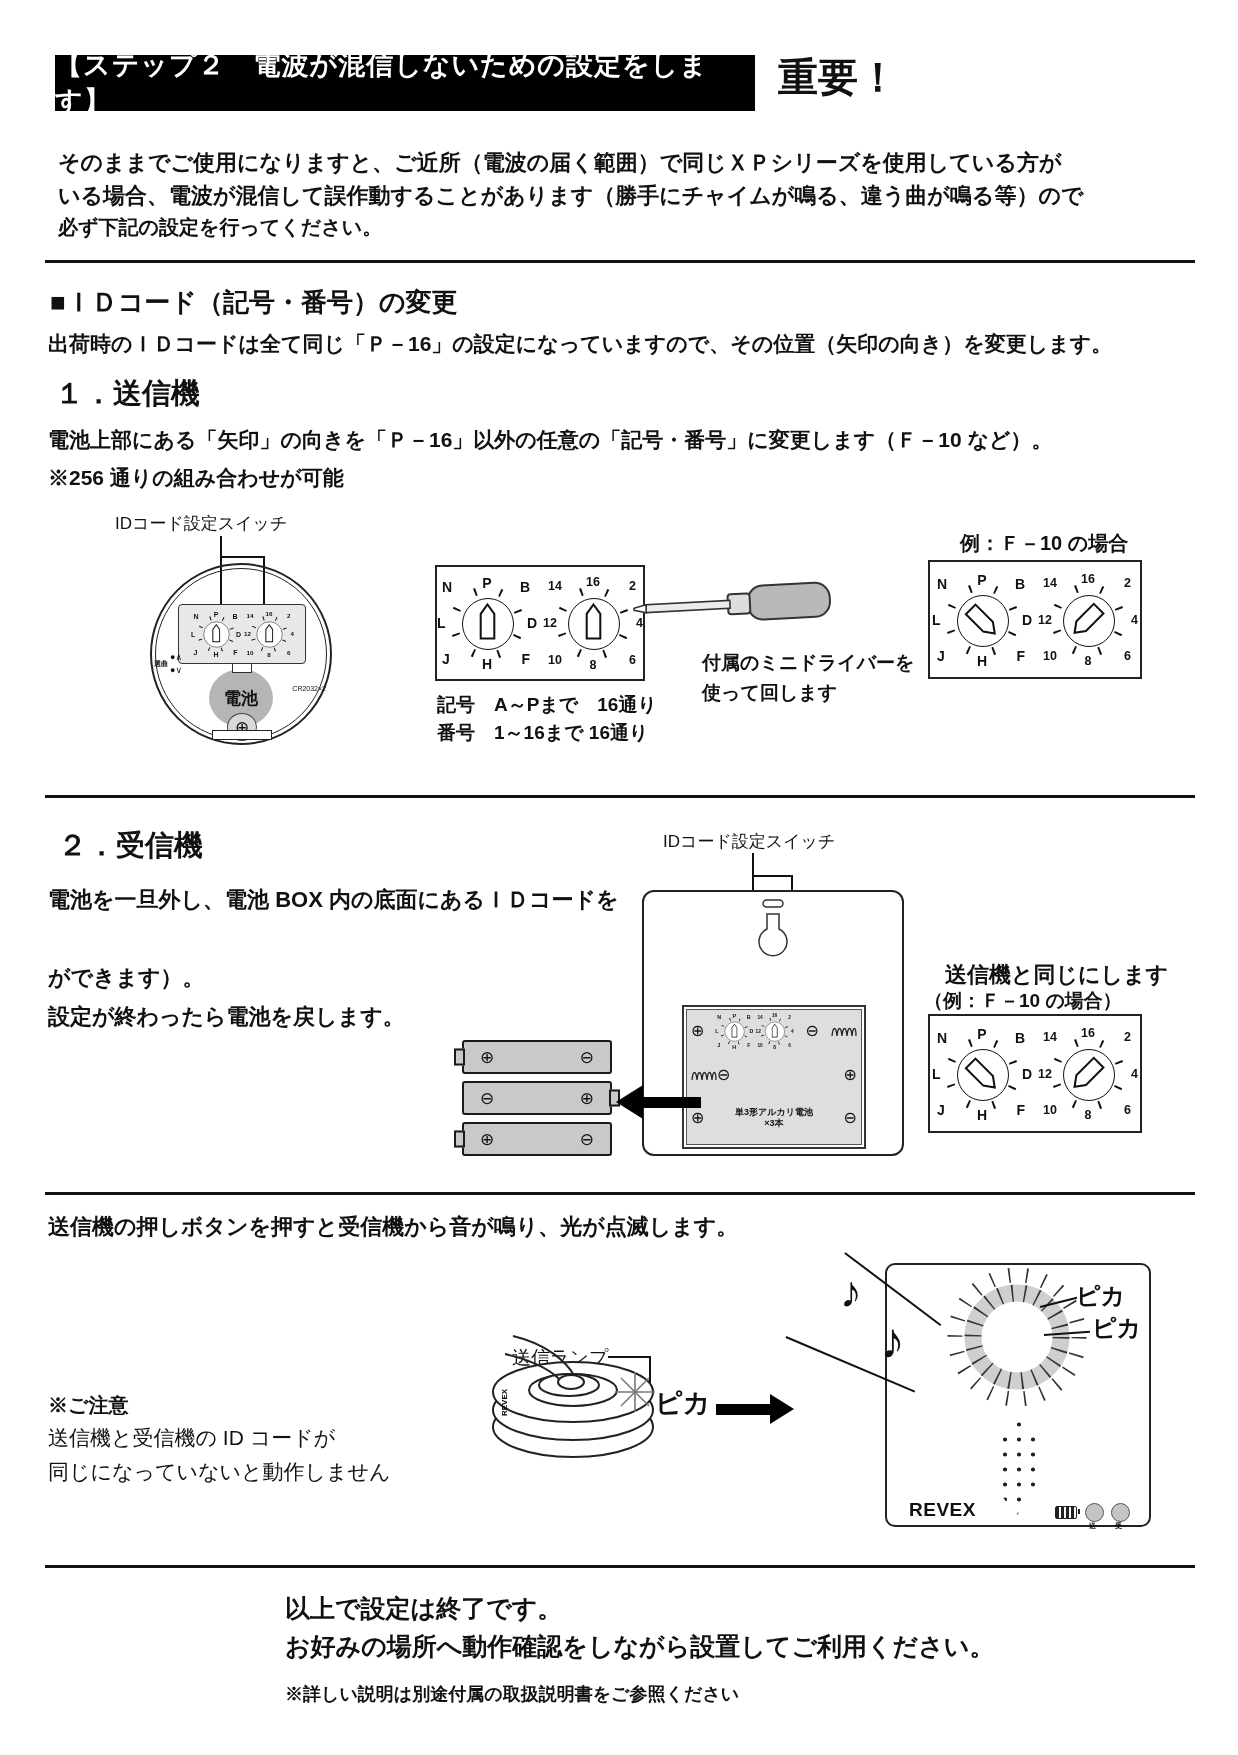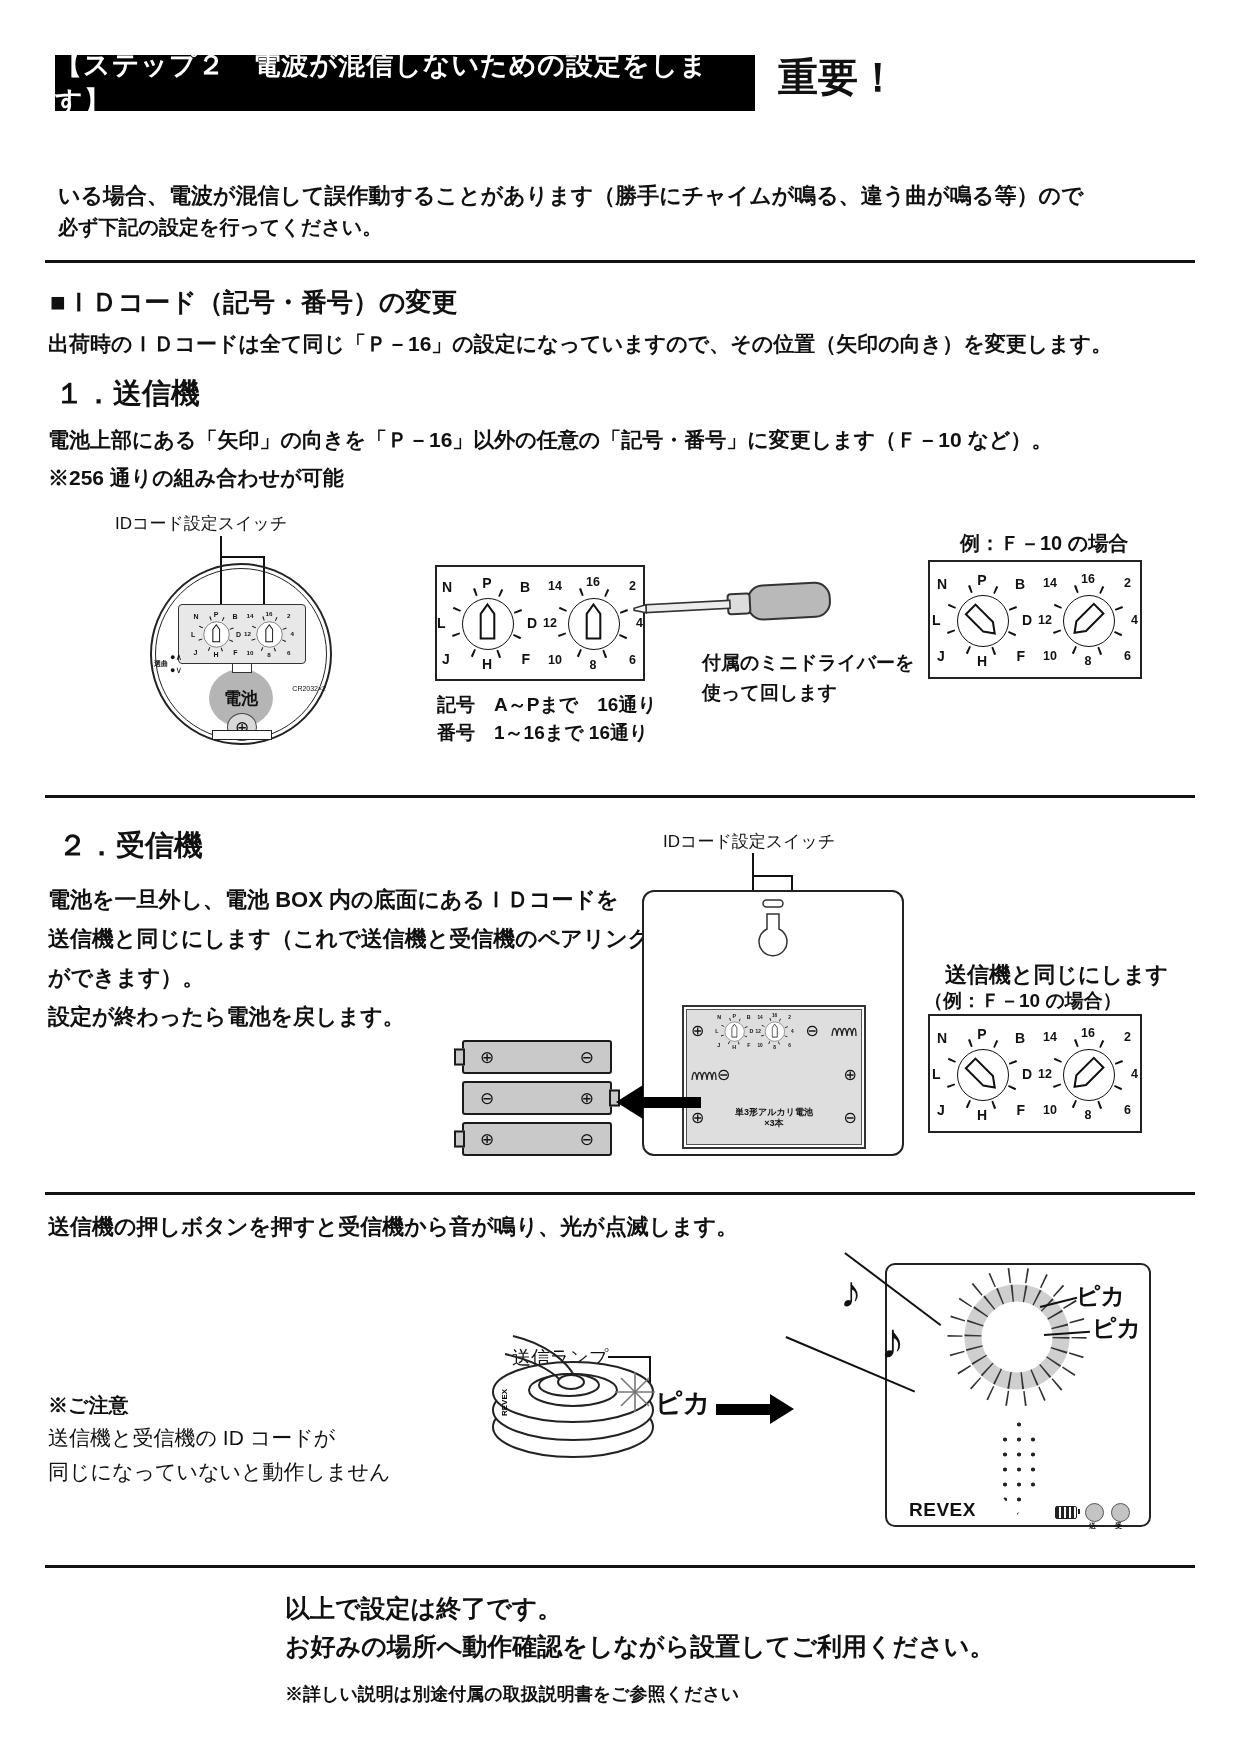--- a/index.html
+++ b/index.html
@@ -98,20 +98,21 @@
   .footer-line{position:absolute;font-weight:700;white-space:nowrap}
 </style>
 </head>
 <body>
 
 <div class="page">
 
   <div class="hdr-box">【ステップ２　電波が混信しないための設定をします】</div>
   <div class="hdr-imp">重要！</div>
 
+  <div class="txt" style="left:58px;top:148px;font-size:22px">そのままでご使用になりますと、ご近所（電波の届く範囲）で同じＸＰシリーズを使用している方が</div>
   <div class="txt" style="left:58px;top:181px;font-size:22px">いる場合、電波が混信して誤作動することがあります（勝手にチャイムが鳴る、違う曲が鳴る等）ので</div>
   <div class="txt" style="left:58px;top:214px;font-size:20px">必ず下記の設定を行ってください。</div>
 
   <div class="rule" style="top:260px"></div>
 
   <div class="h2" style="left:50px;top:285px;font-size:26px">■ＩＤコード（記号・番号）の変更</div>
   <div class="txt" style="left:48px;top:330px;font-size:21px">出荷時のＩＤコードは全て同じ「Ｐ－16」の設定になっていますので、その位置（矢印の向き）を変更します。</div>
 
   <div class="h2" style="left:55px;top:374px;font-size:29px">１．送信機</div>
   <div class="txt" style="left:48px;top:426px;font-size:21px">電池上部にある「矢印」の向きを「Ｐ－16」以外の任意の「記号・番号」に変更します（Ｆ－10 など）。</div>
@@ -281,21 +282,20 @@
 
   <div class="rule" style="top:795px"></div>
 
   <div class="h2" style="left:58px;top:826px;font-size:29px">２．受信機</div>
   <div class="txt" style="left:663px;top:830px;font-size:17px;font-weight:500">IDコード設定スイッチ</div>
   <div class="vl" style="left:752px;top:853px;height:162px"></div>
   <div class="hl" style="left:752px;top:875px;width:40px"></div>
   <div class="vl" style="left:791px;top:875px;height:140px"></div>
 
   <div class="txt" style="left:48px;top:885px;font-size:22px">電池を一旦外し、電池 BOX 内の底面にあるＩＤコードを</div>
-  <div class="txt" style="left:48px;top:924px;font-size:22px">送信機と同じにします（これで送信機と受信機のペアリング</div>
   <div class="txt" style="left:48px;top:963px;font-size:22px">ができます）。</div>
   <div class="txt" style="left:48px;top:1002px;font-size:22px">設定が終わったら電池を戻します。</div>
 
   <div class="rx-back">
     <svg class="rx-keyhole" width="46" height="66" viewBox="0 0 46 66">
       <rect x="13" y="2" width="20" height="7" rx="3.5" fill="none" stroke="#333" stroke-width="1.5"></rect>
       <path d="M17 16 h12 v15 a14 14 0 1 1 -12 0 Z" fill="none" stroke="#333" stroke-width="1.5"></path>
     </svg>
     <div class="battbox">
       <div class="bbrow" style="height:48px;justify-content:space-between">

